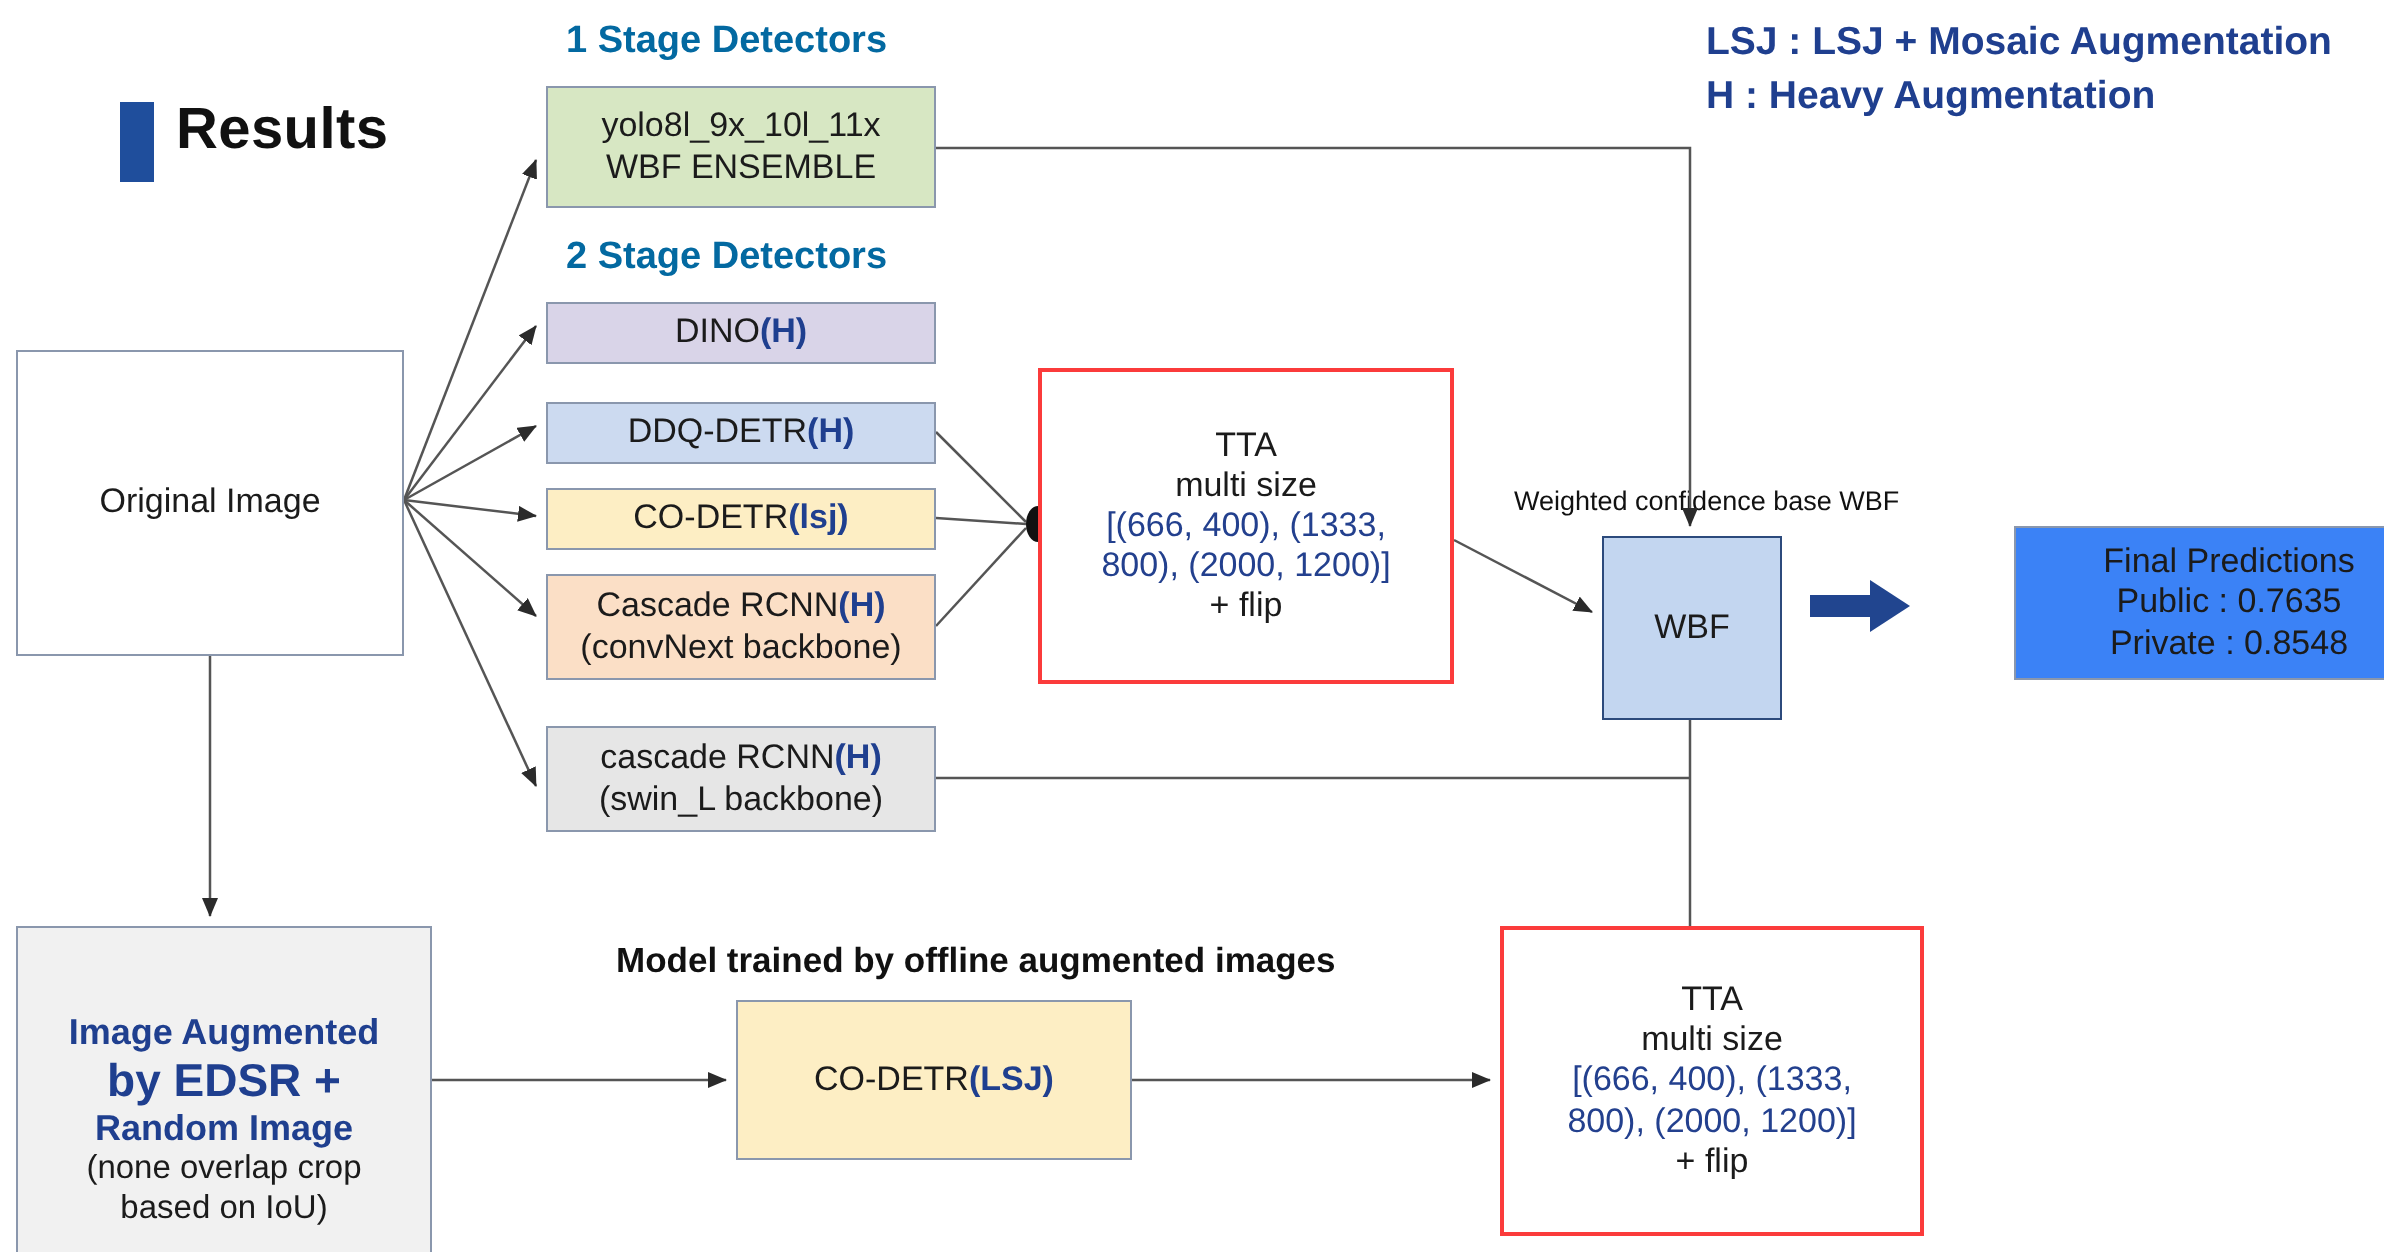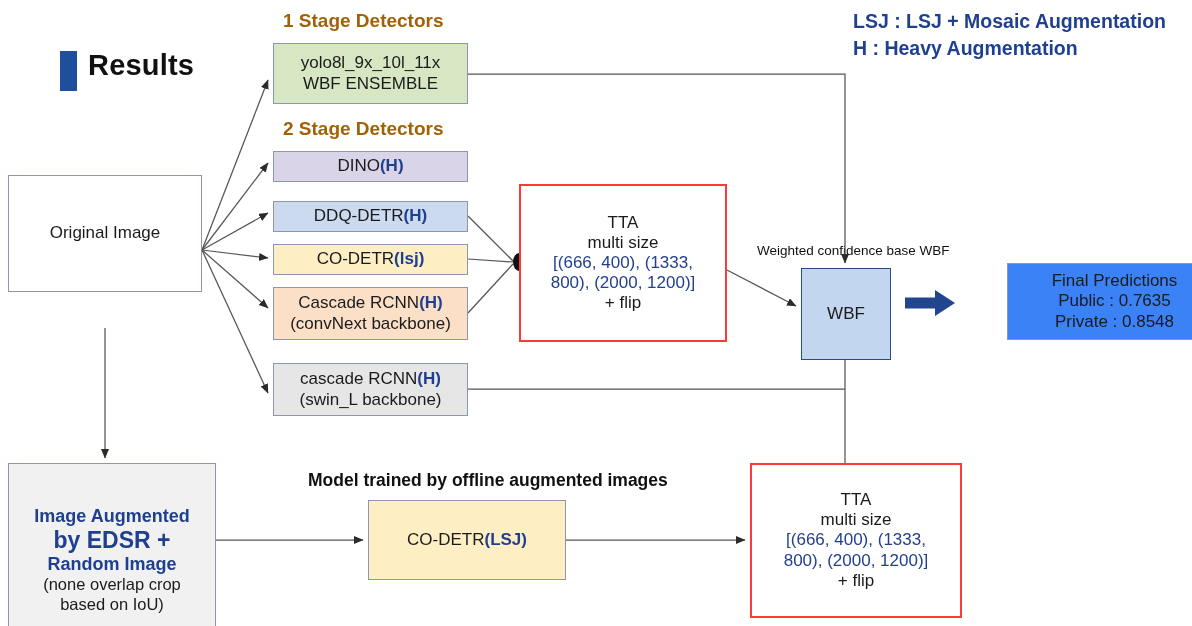--- a/index.html
+++ b/index.html
@@ -13,27 +13,27 @@
 
   .node{position:absolute;box-sizing:border-box;display:flex;flex-direction:column;
         align-items:center;justify-content:center;text-align:center;line-height:1.18;}
 
   
   .accent-bar{position:absolute;left:60px;top:51px;width:17px;height:40px;background:#1f4e9c;}
   .results-title{position:absolute;left:88px;top:49px;font-size:29px;font-weight:700;color:#111;letter-spacing:.2px;}
 
   .legend{position:absolute;left:853px;top:8px;font-size:19.5px;font-weight:bold;color:#1f3f8f;line-height:1.38;white-space:nowrap;}
 
-  .section-label{position:absolute;font-size:19px;font-weight:bold;color:#a16207;white-space:nowrap;}
+  .section-label{position:absolute;font-size:19px;font-weight:bold;color:#0369a1;white-space:nowrap;}
 
   .small-label{position:absolute;font-size:13.5px;color:#111;white-space:nowrap;}
   .mid-label{position:absolute;font-size:17px;color:#111;white-space:nowrap;}
 
   
-  .box-orig{left:8px;top:175px;width:194px;height:117px;background:#ffffff;border:1.6px solid #8a97ad;font-size:17px;}
+  .box-orig{left:8px;top:175px;width:194px;height:153px;background:#ffffff;border:1.6px solid #8a97ad;font-size:17px;}
   .box-yolo{left:273px;top:43px;width:195px;height:61px;background:#d7e7c3;border:1.6px solid #8a97ad;font-size:17px;}
   .box-dino{left:273px;top:151px;width:195px;height:31px;background:#d9d4e8;border:1.6px solid #8a97ad;font-size:17px;}
   .box-ddq{left:273px;top:201px;width:195px;height:31px;background:#ccdaf0;border:1.6px solid #8a97ad;font-size:17px;}
   .box-co{left:273px;top:244px;width:195px;height:31px;background:#fdeec4;border:1.6px solid #8a97ad;font-size:17px;}
   .box-casc{left:273px;top:287px;width:195px;height:53px;background:#fbdfc6;border:1.6px solid #8a97ad;font-size:17px;}
   .box-swin{left:273px;top:363px;width:195px;height:53px;background:#e6e6e6;border:1.6px solid #8a97ad;font-size:17px;}
   .box-tta1{left:519px;top:184px;width:208px;height:158px;background:#ffffff;border:2px solid #fb3b3b;font-size:17px;}
   .box-wbf{left:801px;top:268px;width:90px;height:92px;background:#c3d6f0;border:1.6px solid #2c4a7c;font-size:17px;}
   .box-final{left:963px;top:263px;width:215px;height:77px;background:#3b82f6;border:1.6px solid #8a97ad;font-size:17px;margin-left:44px;}
   .box-aug{left:8px;top:463px;width:208px;height:194px;background:#f1f1f1;border:1.6px solid #8a97ad;font-size:16.5px;}

